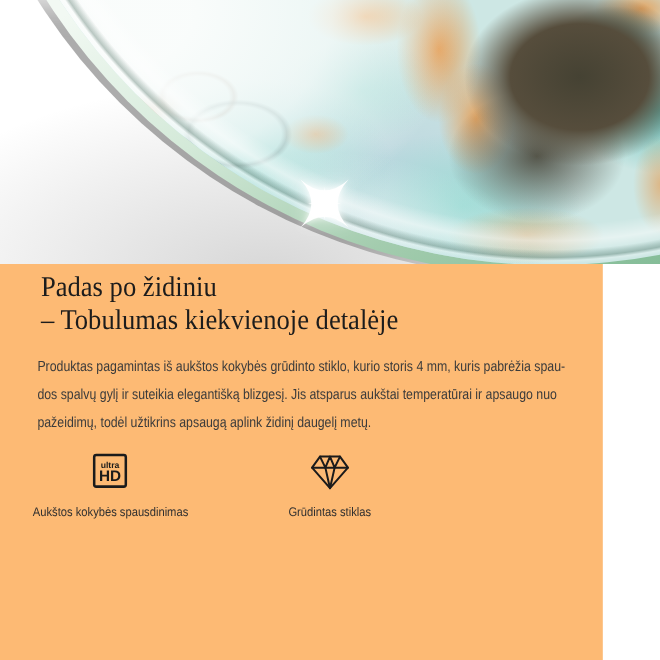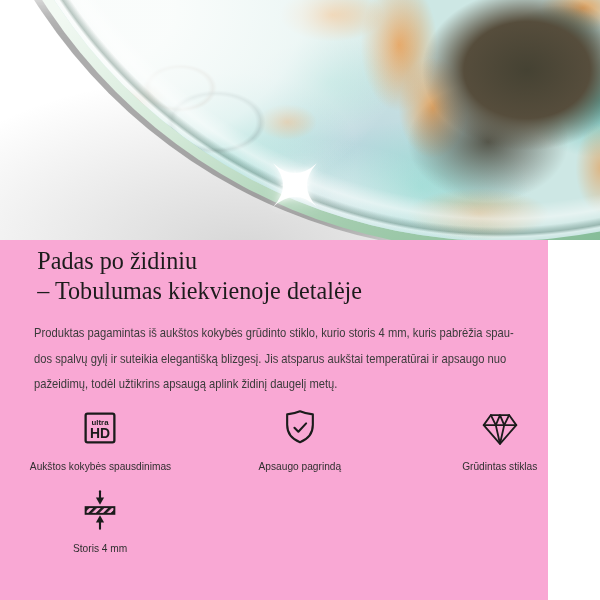--- a/index.html
+++ b/index.html
@@ -1,21 +1,21 @@
 <!DOCTYPE html>
 <html><head>
 <meta charset="utf-8">
 <style>
   html,body{margin:0;padding:0;}
   body{
     width:600px;height:600px;overflow:hidden;background:#ffffff;
     font-family:"Liberation Sans","DejaVu Sans",sans-serif;
     -webkit-font-smoothing:antialiased;
   }
-  .page{position:relative;width:548px;height:600px;background:#f9a8d4;}
+  .page{position:relative;width:548px;height:600px;background:#fdba74;}
 
   
   .hero{position:relative;width:600px;height:240px;overflow:hidden;background:#fff;}
   .glass-shadow-soft{
     position:absolute;inset:0;
     background:radial-gradient(500px 250px at 245px 252px, rgba(120,120,120,0.30), rgba(120,120,120,0) 72%);
   }
   .glass-shadow{
     position:absolute;inset:0;background:rgba(104,104,104,0.55);
     clip-path:circle(542px at 492px -290px);filter:blur(16px);
@@ -128,55 +128,29 @@
       <div class="icon-box">
         <svg class="icon" viewBox="0 0 48 48" aria-hidden="true">
           <rect class="stroke" x="9" y="9" width="30" height="30" rx="2" style="stroke-width:2.4"></rect>
           <text x="24" y="21" text-anchor="middle" font-size="8.2" font-weight="bold">ultra</text>
           <text x="24" y="34" text-anchor="middle" font-size="14.5" font-weight="bold">HD</text>
         </svg>
       </div>
       <div class="feature-label">Aukštos kokybės spausdinimas</div>
     </div>
 
-    <div class="feature">
-      <div class="icon-box">
-        <svg class="icon" viewBox="0 0 48 48" aria-hidden="true">
-          <path class="stroke" style="stroke-width:2.2" d="M24 6.5 C28.4 8.3 32.9 9.4 37.4 9.8 V20.6 C37.4 29.8 32 35.7 24 38.9 C16 35.7 10.6 29.8 10.6 20.6 V9.8 C15.1 9.4 19.6 8.3 24 6.5 Z"></path>
-          <path class="stroke" style="stroke-width:2.2" d="M18.2 23.8 L22.3 27.9 L30.4 19.2"></path>
-        </svg>
-      </div>
-      <div class="feature-label">Apsaugo pagrindą</div>
-    </div>
 
     <div class="feature">
       <div class="icon-box">
         <svg class="icon" viewBox="0 0 48 48" aria-hidden="true">
           <path class="stroke thin" d="M14.5 10.5 H33.5 L41 21 L24 40.5 L7 21 Z"></path>
           <path class="stroke thin" d="M7 21 H41"></path>
           <path class="stroke thin" d="M14.5 10.5 L19.6 21 L24 10.5 L28.4 21 L33.5 10.5"></path>
           <path class="stroke thin" d="M19.6 21 L24 40.5 L28.4 21"></path>
         </svg>
       </div>
       <div class="feature-label">Grūdintas stiklas</div>
     </div>
 
 
-    <div class="feature">
-      <div class="icon-box">
-        <svg class="icon" viewBox="0 0 48 48" aria-hidden="true">
-          <defs>
-            <pattern id="pat-hatch" width="5.5" height="5.5" patternUnits="userSpaceOnUse" patternTransform="rotate(45)">
-              <rect width="2.6" height="5.5" fill="#1b1b1b"></rect>
-            </pattern>
-          </defs>
-          <rect x="9" y="21" width="30" height="7" fill="url(#pat-hatch)" stroke="#1b1b1b" stroke-width="2"></rect>
-          <path class="stroke" style="stroke-width:2.2" d="M24 4.5 V11"></path>
-          <polygon class="fill" points="19.7,11 28.3,11 24,18.6"></polygon>
-          <path class="stroke" style="stroke-width:2.2" d="M24 43.5 V37"></path>
-          <polygon class="fill" points="19.7,37 28.3,37 24,29.4"></polygon>
-        </svg>
-      </div>
-      <div class="feature-label">Storis 4 mm</div>
-    </div>
 
   </section>
 </div>
 
 </body></html>

